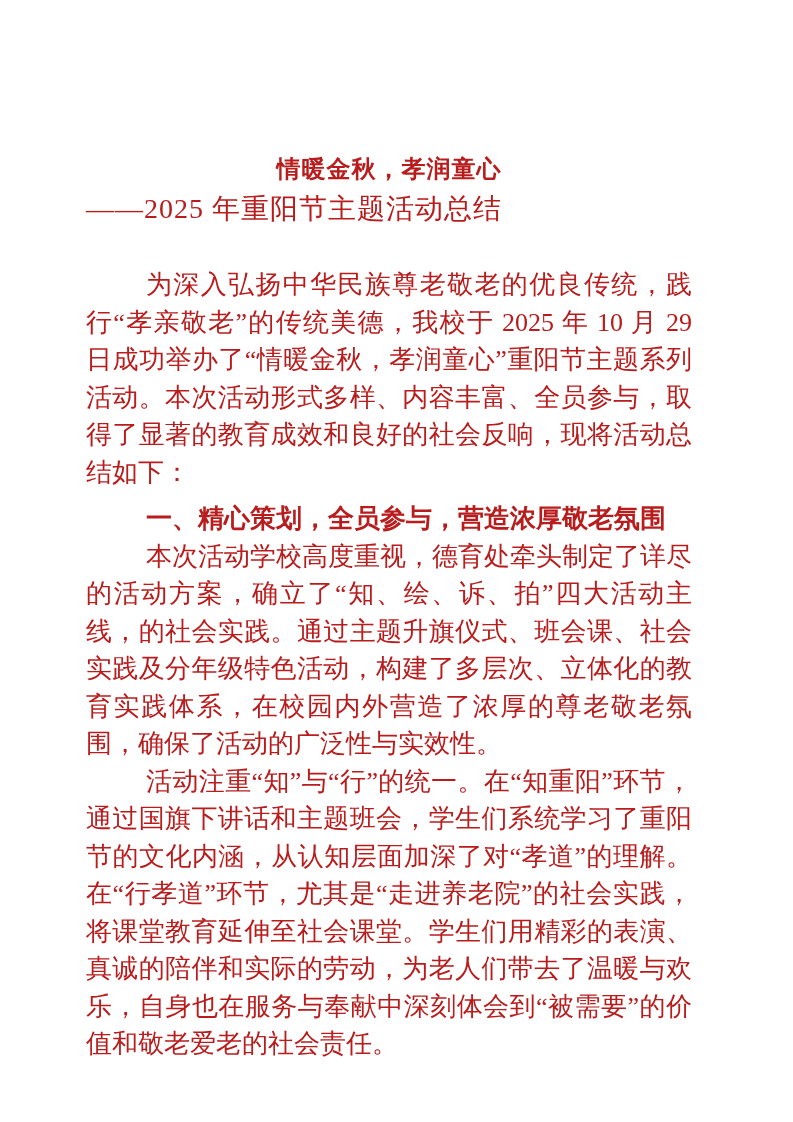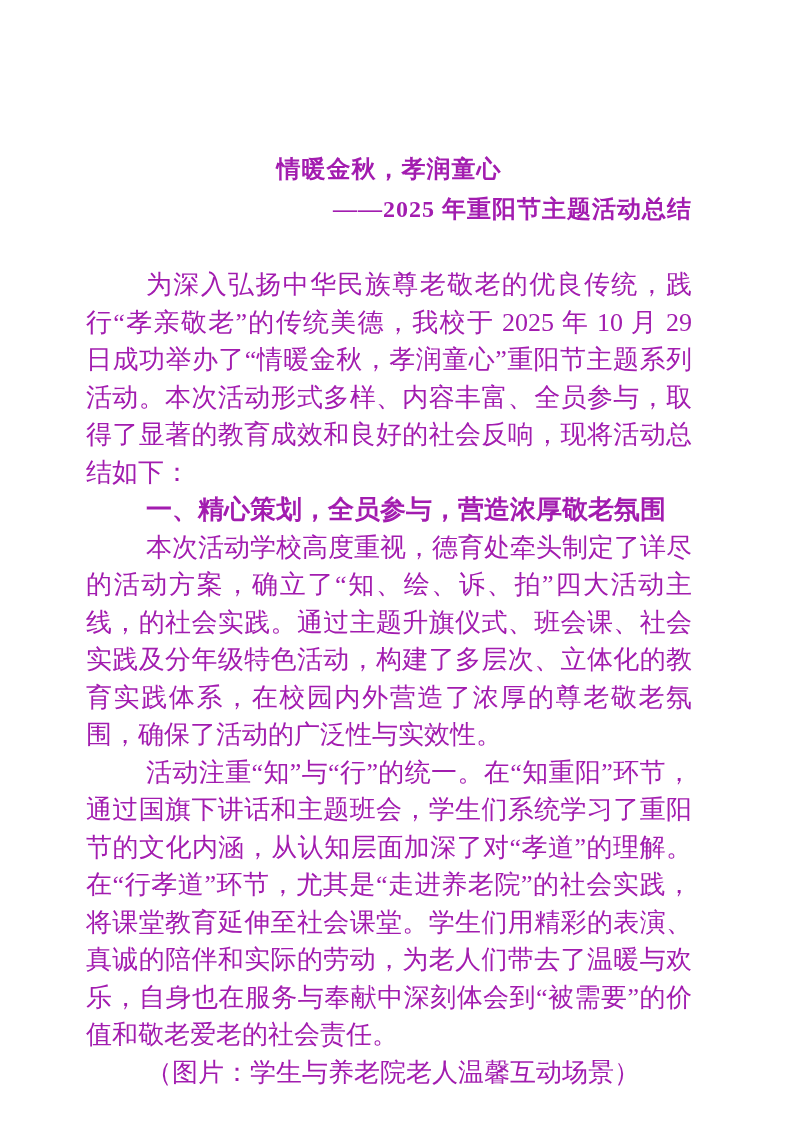--- a/index.html
+++ b/index.html
@@ -8,65 +8,65 @@
     background: #ffffff;
   }
   .page {
     position: relative;
     width: 793px;
     height: 1122px;
     background: #ffffff;
     box-sizing: border-box;
     padding: 149px 101px 0 86px;
     overflow: hidden;
-    color: #a21caf;
+    color: #b91c1c;
     font-family: "Liberation Serif", "DejaVu Serif", serif;
   }
   .doc-title {
     font-size: 24px;
     font-weight: bold;
     line-height: 40px;
     text-align: center;
     font-family: "Liberation Sans", "DejaVu Sans", sans-serif;
     letter-spacing: 1px;
   }
   .doc-subtitle {
-    font-size: 24px;
-    font-weight: bold;
+    font-size: 28px;
+    font-weight: normal;
     line-height: 40px;
-    text-align: right;
+    text-align: left;
     font-family: "Liberation Serif", "DejaVu Serif", serif;
     letter-spacing: 1px;
   }
   .body-block {
     margin-top: 37px;
   }
   .para {
     font-size: 26px;
     line-height: 37.5px;
     text-align: justify;
     text-indent: 60px;
     margin: 0;
     font-family: "Liberation Serif", "DejaVu Serif", serif;
   }
   .para.heading {
     font-weight: bold;
     text-align: left;
+    margin-top: 9px;
   }
   .para.caption {
     text-align: left;
   }
 </style>
 </head>
 <body>
 
 <div class="page">
   <div class="doc-title">情暖金秋，孝润童心</div>
   <div class="doc-subtitle">——2025 年重阳节主题活动总结</div>
 
   <div class="body-block">
     <p class="para">为深入弘扬中华民族尊老敬老的优良传统，践行“孝亲敬老”的传统美德，我校于 2025 年 10 月 29 日成功举办了“情暖金秋，孝润童心”重阳节主题系列活动。本次活动形式多样、内容丰富、全员参与，取得了显著的教育成效和良好的社会反响，现将活动总结如下：</p>
     <p class="para heading">一、精心策划，全员参与，营造浓厚敬老氛围</p>
     <p class="para">本次活动学校高度重视，德育处牵头制定了详尽的活动方案，确立了“知、绘、诉、拍”四大活动主线，的社会实践。通过主题升旗仪式、班会课、社会实践及分年级特色活动，构建了多层次、立体化的教育实践体系，在校园内外营造了浓厚的尊老敬老氛围，确保了活动的广泛性与实效性。</p>
     <p class="para">活动注重“知”与“行”的统一。在“知重阳”环节，通过国旗下讲话和主题班会，学生们系统学习了重阳节的文化内涵，从认知层面加深了对“孝道”的理解。在“行孝道”环节，尤其是“走进养老院”的社会实践，将课堂教育延伸至社会课堂。学生们用精彩的表演、真诚的陪伴和实际的劳动，为老人们带去了温暖与欢乐，自身也在服务与奉献中深刻体会到“被需要”的价值和敬老爱老的社会责任。</p>
-    <p class="para caption">（图片：学生与养老院老人温馨互动场景）</p>
   </div>
 </div>
 
 </body></html>

